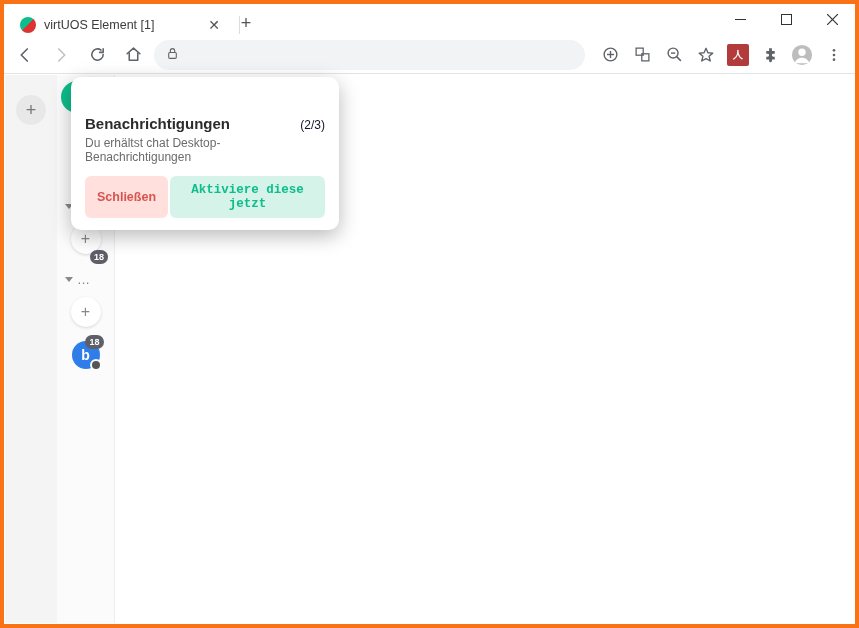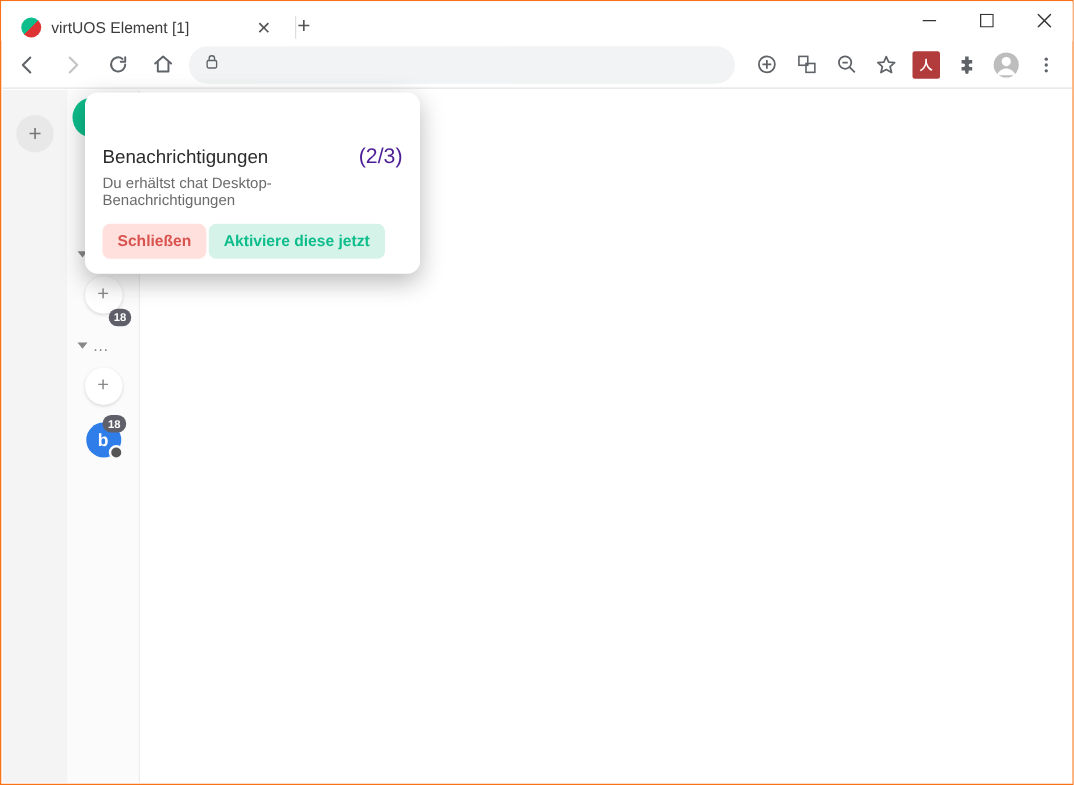--- a/index.html
+++ b/index.html
@@ -1,17 +1,17 @@
 <!DOCTYPE html>
 <html><head>
 <meta charset="utf-8">
 <style>
   * { box-sizing: border-box; margin: 0; padding: 0; font-family: "Segoe UI", Arial, sans-serif; }
   html, body { width: 859px; height: 628px; overflow: hidden; background: #fff; }
-  .window { width: 859px; height: 628px; border: 1px solid #f97316; position: relative; background: #fff; }
+  .window { width: 859px; height: 628px; border: 4px solid #f97316; position: relative; background: #fff; }
   .titlebar { height: 32px; display: flex; background: #fff; }
   .tab { margin-left: 8px; margin-top: 6px; height: 30px; background: #fff; border-radius: 8px 8px 0 0; display: flex; align-items: center; padding: 0 10px 0 8px; min-width: 220px; border-bottom: none; position: relative; }
   .tab::after { content:""; position:absolute; right:-8px; top:6px; bottom:6px; width:1px; background:#ddd;}
   .favicon { width:16px; height:16px; border-radius:50%; background: linear-gradient(135deg,#0dbd8b 50%,#d33 50%); margin-right:8px; }
   .tab-title { font-size: 12.5px; color:#3c3c3c; flex:1; white-space:nowrap; overflow:hidden; text-overflow:ellipsis;}
   .tab-close { width:16px; height:16px; display:flex; align-items:center; justify-content:center; color:#555; font-size:14px; cursor:pointer;}
   .newtab { width:28px; display:flex; align-items:center; justify-content:center; color:#555; font-size:18px; margin-top:6px; cursor:pointer;}
   .winctrls { margin-left:auto; display:flex; }
   .winbtn { width:46px; height:30px; display:flex; align-items:center; justify-content:center; color:#333; cursor:pointer;}
   .winbtn svg { width:11px; height:11px; }
@@ -34,27 +34,27 @@
   .section { width:100%; display:flex; align-items:center; padding-left:8px; margin-bottom:6px; cursor:pointer;}
   .chev { width:0; height:0; border-left:4px solid transparent; border-right:4px solid transparent; border-top:5px solid #888; margin-right:4px;}
   .dots { color:#888; font-size:13px; letter-spacing:1px;}
   .add-room { width:30px; height:30px; border-radius:50%; background:#fff; box-shadow:0 1px 3px rgba(0,0,0,0.15); color:#888; display:flex; align-items:center; justify-content:center; font-size:16px; margin:4px auto 12px; cursor:pointer;}
   .badge-pill { min-width:18px; height:14px; padding:0 4px; border-radius:8px; background:#5f5f6a; color:#fff; font-size:9px; font-weight:bold; display:flex; align-items:center; justify-content:center; position:absolute;}
   .room-b { width:28px; height:28px; border-radius:50%; background:#2e7de9; color:#fff; font-weight:bold; font-size:14px; display:flex; align-items:center; justify-content:center; position:relative; margin-top:2px; cursor:pointer;}
   .room-b .corner { position:absolute; right:-2px; bottom:-2px; width:12px; height:12px; border-radius:50%; background:#555; border:2px solid #fbfbfb;}
   .main { flex:1; background:#fff; position:relative;}
   .toast { position:absolute; left:-44px; top:2px; width:268px; background:#fff; border-radius:10px; box-shadow:0 6px 20px rgba(0,0,0,0.28); padding:12px 14px 12px 14px;}
   .toast-head { display:flex; align-items:baseline; justify-content:space-between; margin-bottom:4px;}
-  .toast-title { font-weight:400; font-size:15px; color:#2c2c2c;}
-  .toast-count { font-size:17px; color:#4c1d95;margin-top:29px;}
+  .toast-title { font-weight:700; font-size:15px; color:#2c2c2c;}
+  .toast-count { font-size:12px; color:#0f172a;margin-top:29px;}
   .toast-msg { font-size:12px; color:#6b6b6b; margin-bottom:12px;}
   .toast-actions { display:flex; gap:2px; justify-content:flex-start;}
   .btn { border:none; border-radius:6px; padding:7px 12px; font-size:12.5px; font-weight:600; cursor:pointer;}
   .btn-close { background:#ffe0dd; color:#d9534f;}
-  .btn-act { background:#d6f3e9; color:#0dbd8b;}
+  .btn-act { background:#d6f3e9; color:#0dbd8b;font-family:Liberation Mono, monospace;}
   .badge-wrap { position:relative; width:100%; display:flex; justify-content:center;}
 </style>
 </head>
 <body>
 
 <div class="window">
 
   <div class="titlebar">
     <div class="tab">
       <div class="favicon"></div>

